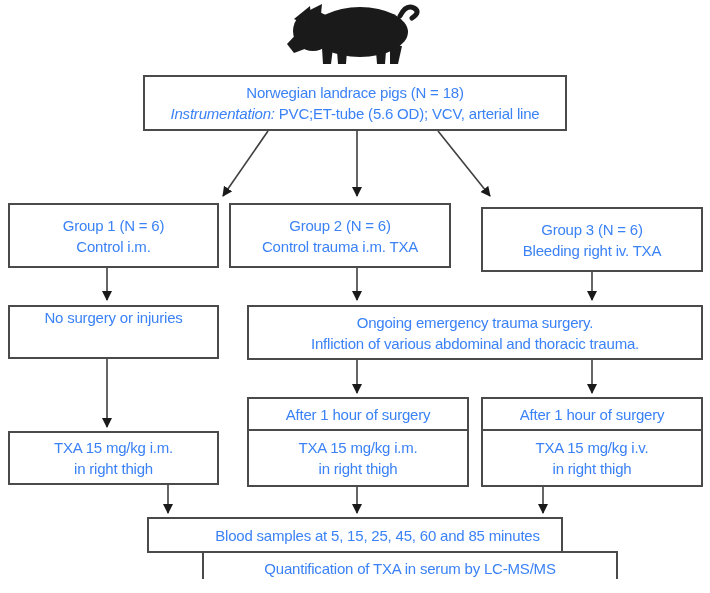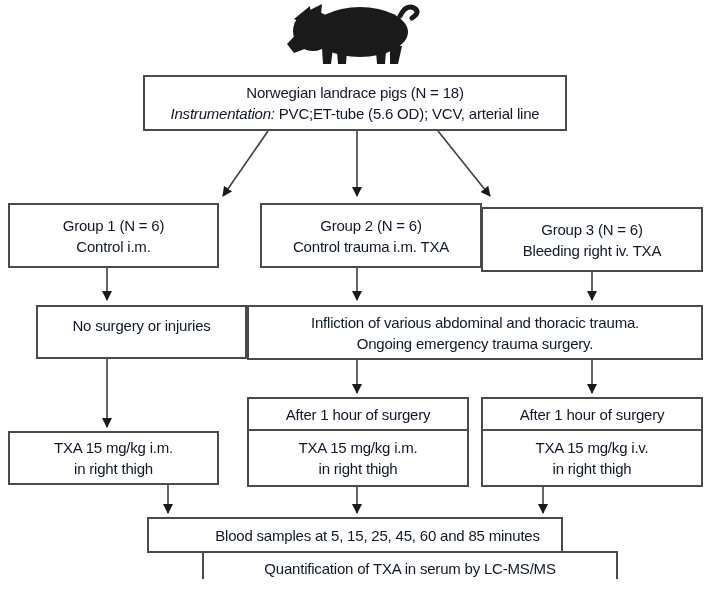--- a/index.html
+++ b/index.html
@@ -1,18 +1,18 @@
 <!DOCTYPE html>
 <html><head>
 <meta charset="utf-8">
 <style>
   html,body{margin:0;padding:0;background:#fff;}
   #figure{
     position:relative;width:710px;height:579px;background:#ffffff;
-    font-family:"Liberation Sans", sans-serif;color:#0f172a;overflow:hidden;
+    font-family:"Liberation Sans", sans-serif;color:#3b82f6;overflow:hidden;
   }
   .box{
     position:absolute;box-sizing:border-box;background:#ffffff;
     border:2px solid #4a4a4a;display:flex;flex-direction:column;
     align-items:center;justify-content:center;text-align:center;
     font-size:15px;line-height:21px;letter-spacing:-0.2px;z-index:2;
   }
   .box .ln{white-space:nowrap;}
   #arrow-layer{position:absolute;left:0;top:0;z-index:1;}
   #pig{position:absolute;left:286px;top:2px;z-index:2;}
@@ -61,35 +61,35 @@
 
   <div class="box" style="left:143px;top:75px;width:424px;height:56px;">
     <div class="ln">Norwegian landrace pigs (N = 18)</div>
     <div class="ln"><em>Instrumentation:</em><span> PVC;ET-tube (5.6 OD); VCV, arterial line</span></div>
   </div>
 
   <div class="box" style="left:8px;top:203px;width:211px;height:65px;align-items:center;">
     <div class="ln">Group 1 (N = 6)</div>
     <div class="ln">Control i.m.</div>
   </div>
-  <div class="box" style="left:260px;top:203px;width:222px;height:65px;">
+  <div class="box" style="left:229px;top:203px;width:222px;height:65px;">
     <div class="ln">Group 2 (N = 6)</div>
     <div class="ln">Control trauma i.m. TXA</div>
   </div>
   <div class="box" style="left:481px;top:207px;width:222px;height:65px;align-items:center;">
     <div class="ln">Group 3 (N = 6)</div>
     <div class="ln">Bleeding right iv. TXA</div>
   </div>
 
-  <div class="box" style="left:8px;top:305px;width:211px;height:54px;justify-content:flex-start;padding-top:8px;margin-left:28px;">
+  <div class="box" style="left:8px;top:305px;width:211px;height:54px;justify-content:flex-start;padding-top:0;">
     <div class="ln">No surgery or injuries</div>
   </div>
   <div class="box" style="left:247px;top:305px;width:456px;height:55px;">
+    <div class="ln">Ongoing emergency trauma surgery.</div>
     <div class="ln">Infliction of various abdominal and thoracic trauma.</div>
-    <div class="ln">Ongoing emergency trauma surgery.</div>
   </div>
 
   <div class="box" style="left:247px;top:397px;width:222px;height:34px;">
     <div class="ln">After 1 hour of surgery</div>
   </div>
   <div class="box" style="left:481px;top:397px;width:222px;height:34px;">
     <div class="ln">After 1 hour of surgery</div>
   </div>
 
   <div class="box" style="left:8px;top:431px;width:211px;height:54px;">

